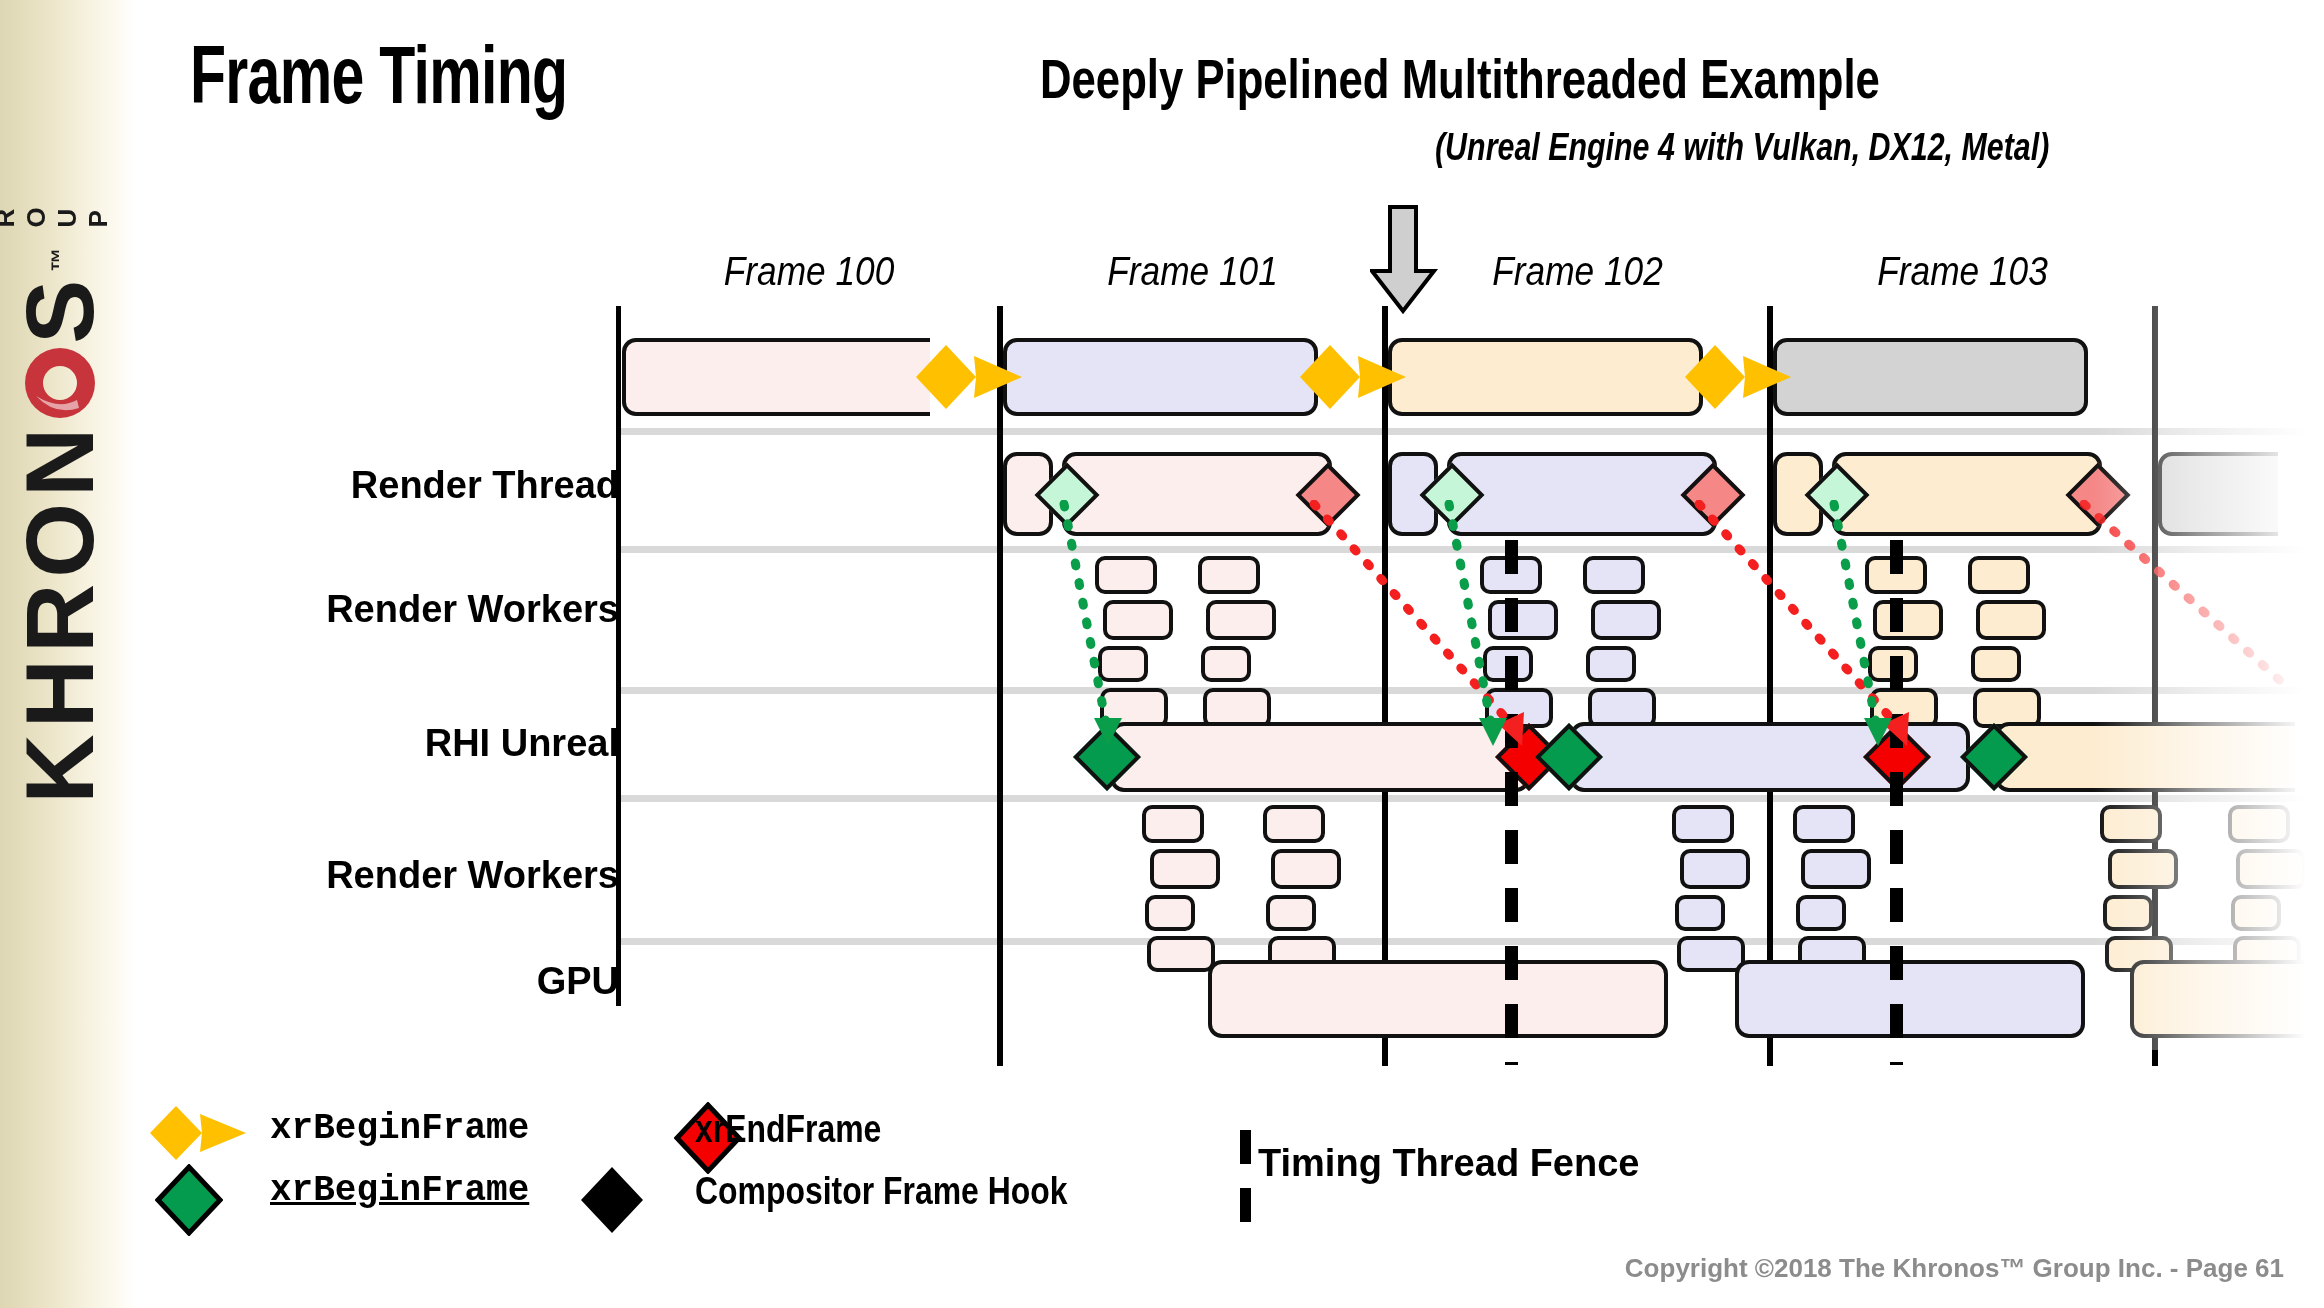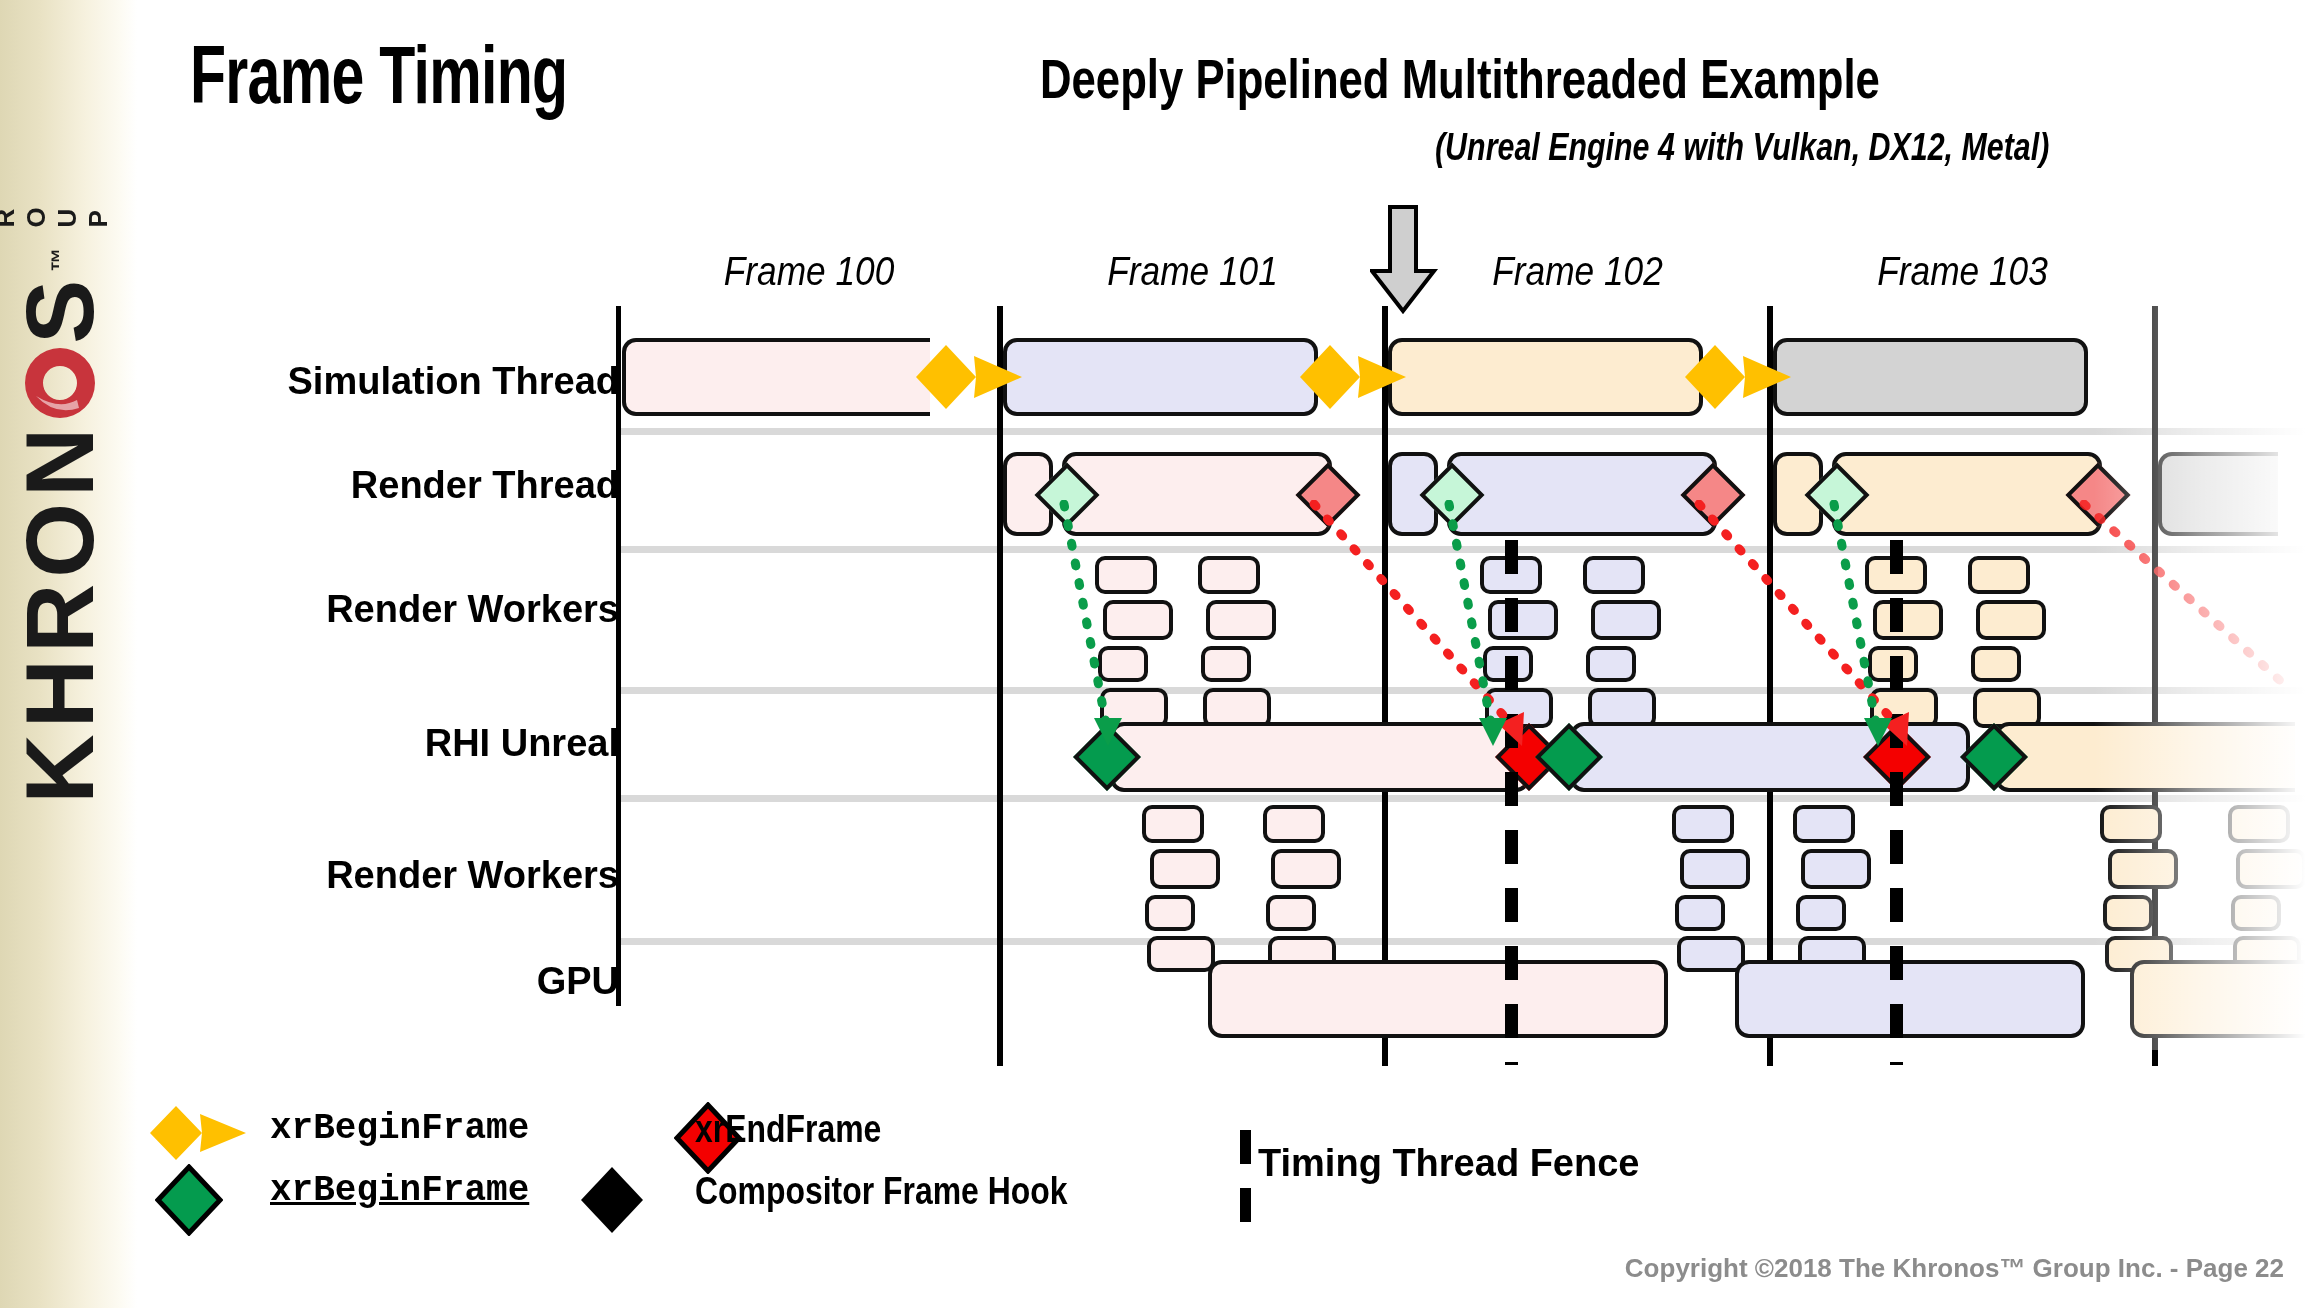--- a/index.html
+++ b/index.html
@@ -102,21 +102,20 @@
 <div id="subtitle">Deeply Pipelined Multithreaded Example</div>
 <div id="subtitle2">(Unreal Engine 4 with Vulkan, DX12, Metal)</div>
 
 <div id="chart">
 
   <div class="fhdr" style="left:618px;top:248px;width:382px;">Frame 100</div>
   <div class="fhdr" style="left:1000px;top:248px;width:385px;">Frame 101</div>
   <div class="fhdr" style="left:1385px;top:248px;width:385px;">Frame 102</div>
   <div class="fhdr" style="left:1770px;top:248px;width:385px;">Frame 103</div>
 
-  <div class="rowlabel" style="top:360px;">Simulation Thread</div>
   <div class="rowlabel" style="top:464px;">Render Thread</div>
   <div class="rowlabel" style="top:588px;">Render Workers</div>
   <div class="rowlabel" style="top:722px;">RHI Unreal</div>
   <div class="rowlabel" style="top:854px;">Render Workers</div>
   <div class="rowlabel" style="top:960px;">GPU</div>
 
   <div class="rowline" style="top:428px;width:1705px;"></div>
   <div class="rowline" style="top:546px;width:1705px;"></div>
   <div class="rowline" style="top:687px;width:1705px;"></div>
   <div class="rowline" style="top:795px;width:1705px;"></div>
@@ -292,13 +291,13 @@
 
   <svg style="position:absolute;left:578px;top:1164px;" width="68" height="72">
     <polygon points="34,3 65,36 34,69 3,36" fill="#000"></polygon>
   </svg>
   <div class="lg-label lg-cond" style="left:695px;top:1170px;width:620px;">Compositor Frame Hook</div>
 
   <div class="fence" style="left:1240px;top:1130px;height:92px;width:11px;"></div>
   <div class="lg-label lg-norm" style="left:1258px;top:1142px;">Timing Thread Fence</div>
 </div>
 
-<div id="copyright">Copyright ©2018 The Khronos™ Group Inc. - Page 22</div>
+<div id="copyright">Copyright ©2018 The Khronos™ Group Inc. - Page 61</div>
 
 </body></html>

